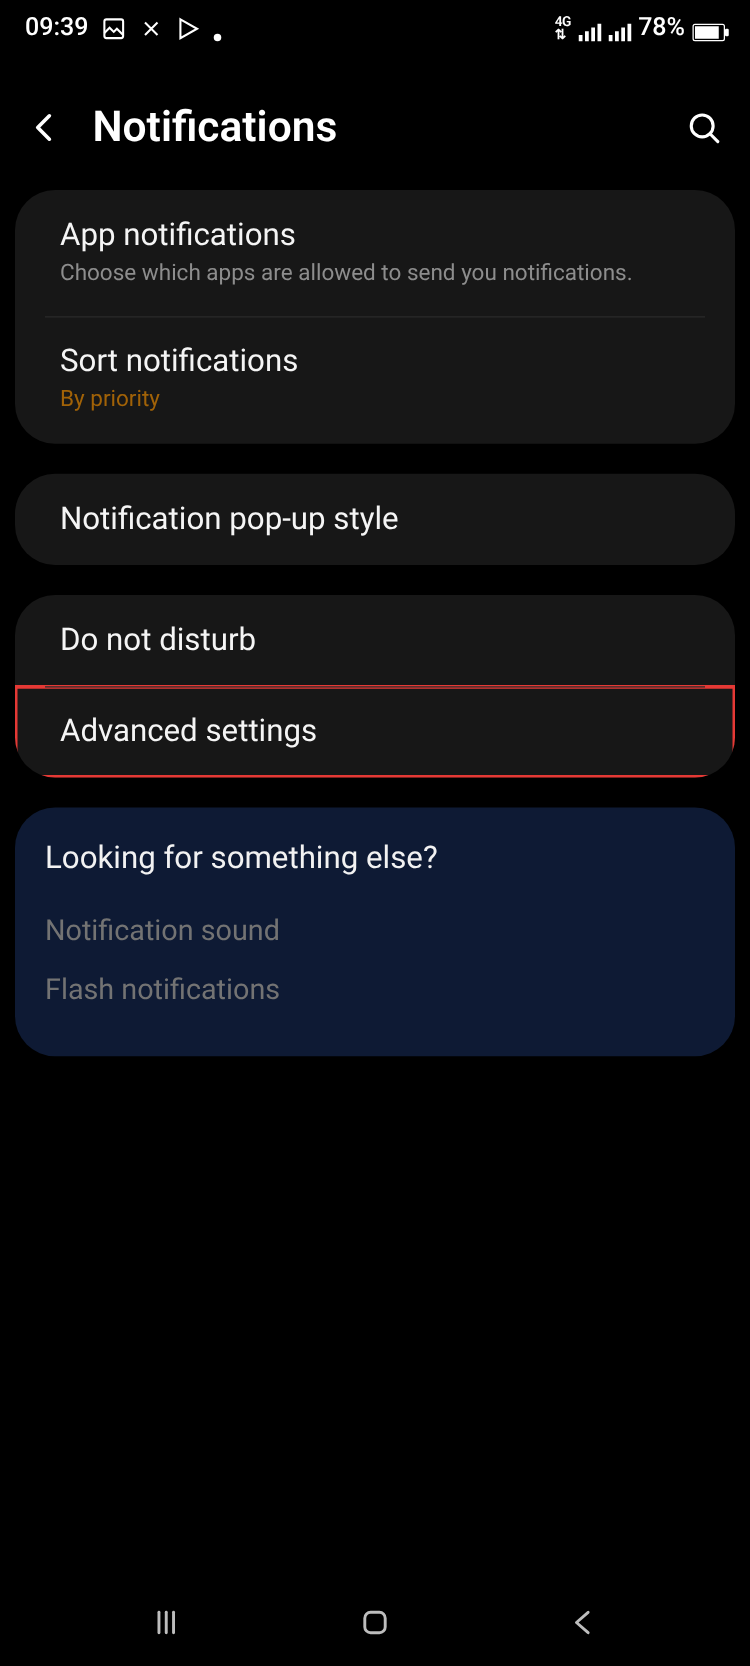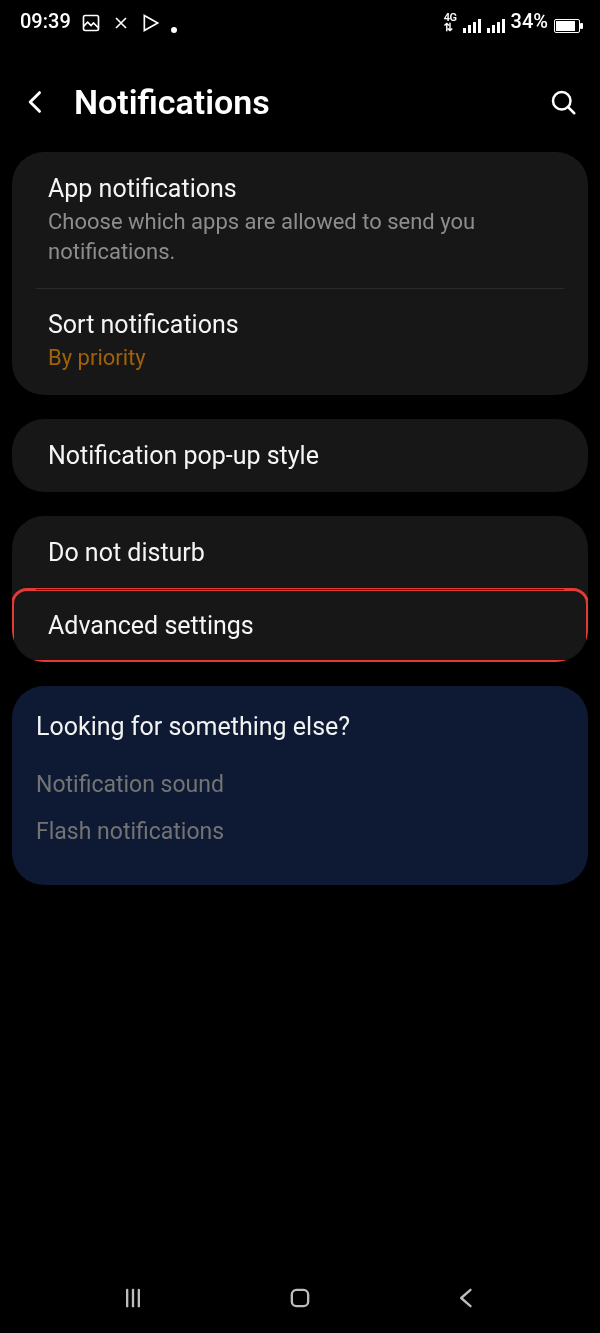--- a/index.html
+++ b/index.html
@@ -69,30 +69,29 @@
     top:0; left:24px; right:24px;
     height:1px;
     background:#2b2b2b;
   }
   .item-title {
     font-size: 25px;
     font-weight: 400;
     color: #f5f5f5;
   }
   .item-sub {
-    font-size: 22px;
+    font-size: 18px;
     color: #8d8d8d;
     margin-top: 4px;
     line-height: 1.35;
   }
   .item-sub.link { color: #a16207; }
   .highlight {
     outline: 3px solid #e53935;
     outline-offset: -2px;
-    border-radius: 15px;
   }
   .looking {
     padding: 26px 24px 30px 24px;
   }
   .looking-title {
     font-size: 25px;
     color: #f2f2f2;
     margin-bottom: 20px;
   }
   .link-row {
@@ -146,21 +145,21 @@
         <span class="b2"></span>
         <span class="b3"></span>
         <span class="b4"></span>
       </span>
     <span class="sig">
         <span class="b1"></span>
         <span class="b2"></span>
         <span class="b3"></span>
         <span class="b4"></span>
       </span>
-    <span>34%</span>
+    <span>78%</span>
     <span class="batt">
         <span class="batt-body">
           <span class="batt-fill"></span>
         </span>
       </span>
   </div>
 </div>
 
 <div class="header">
   <span class="icon-btn">

